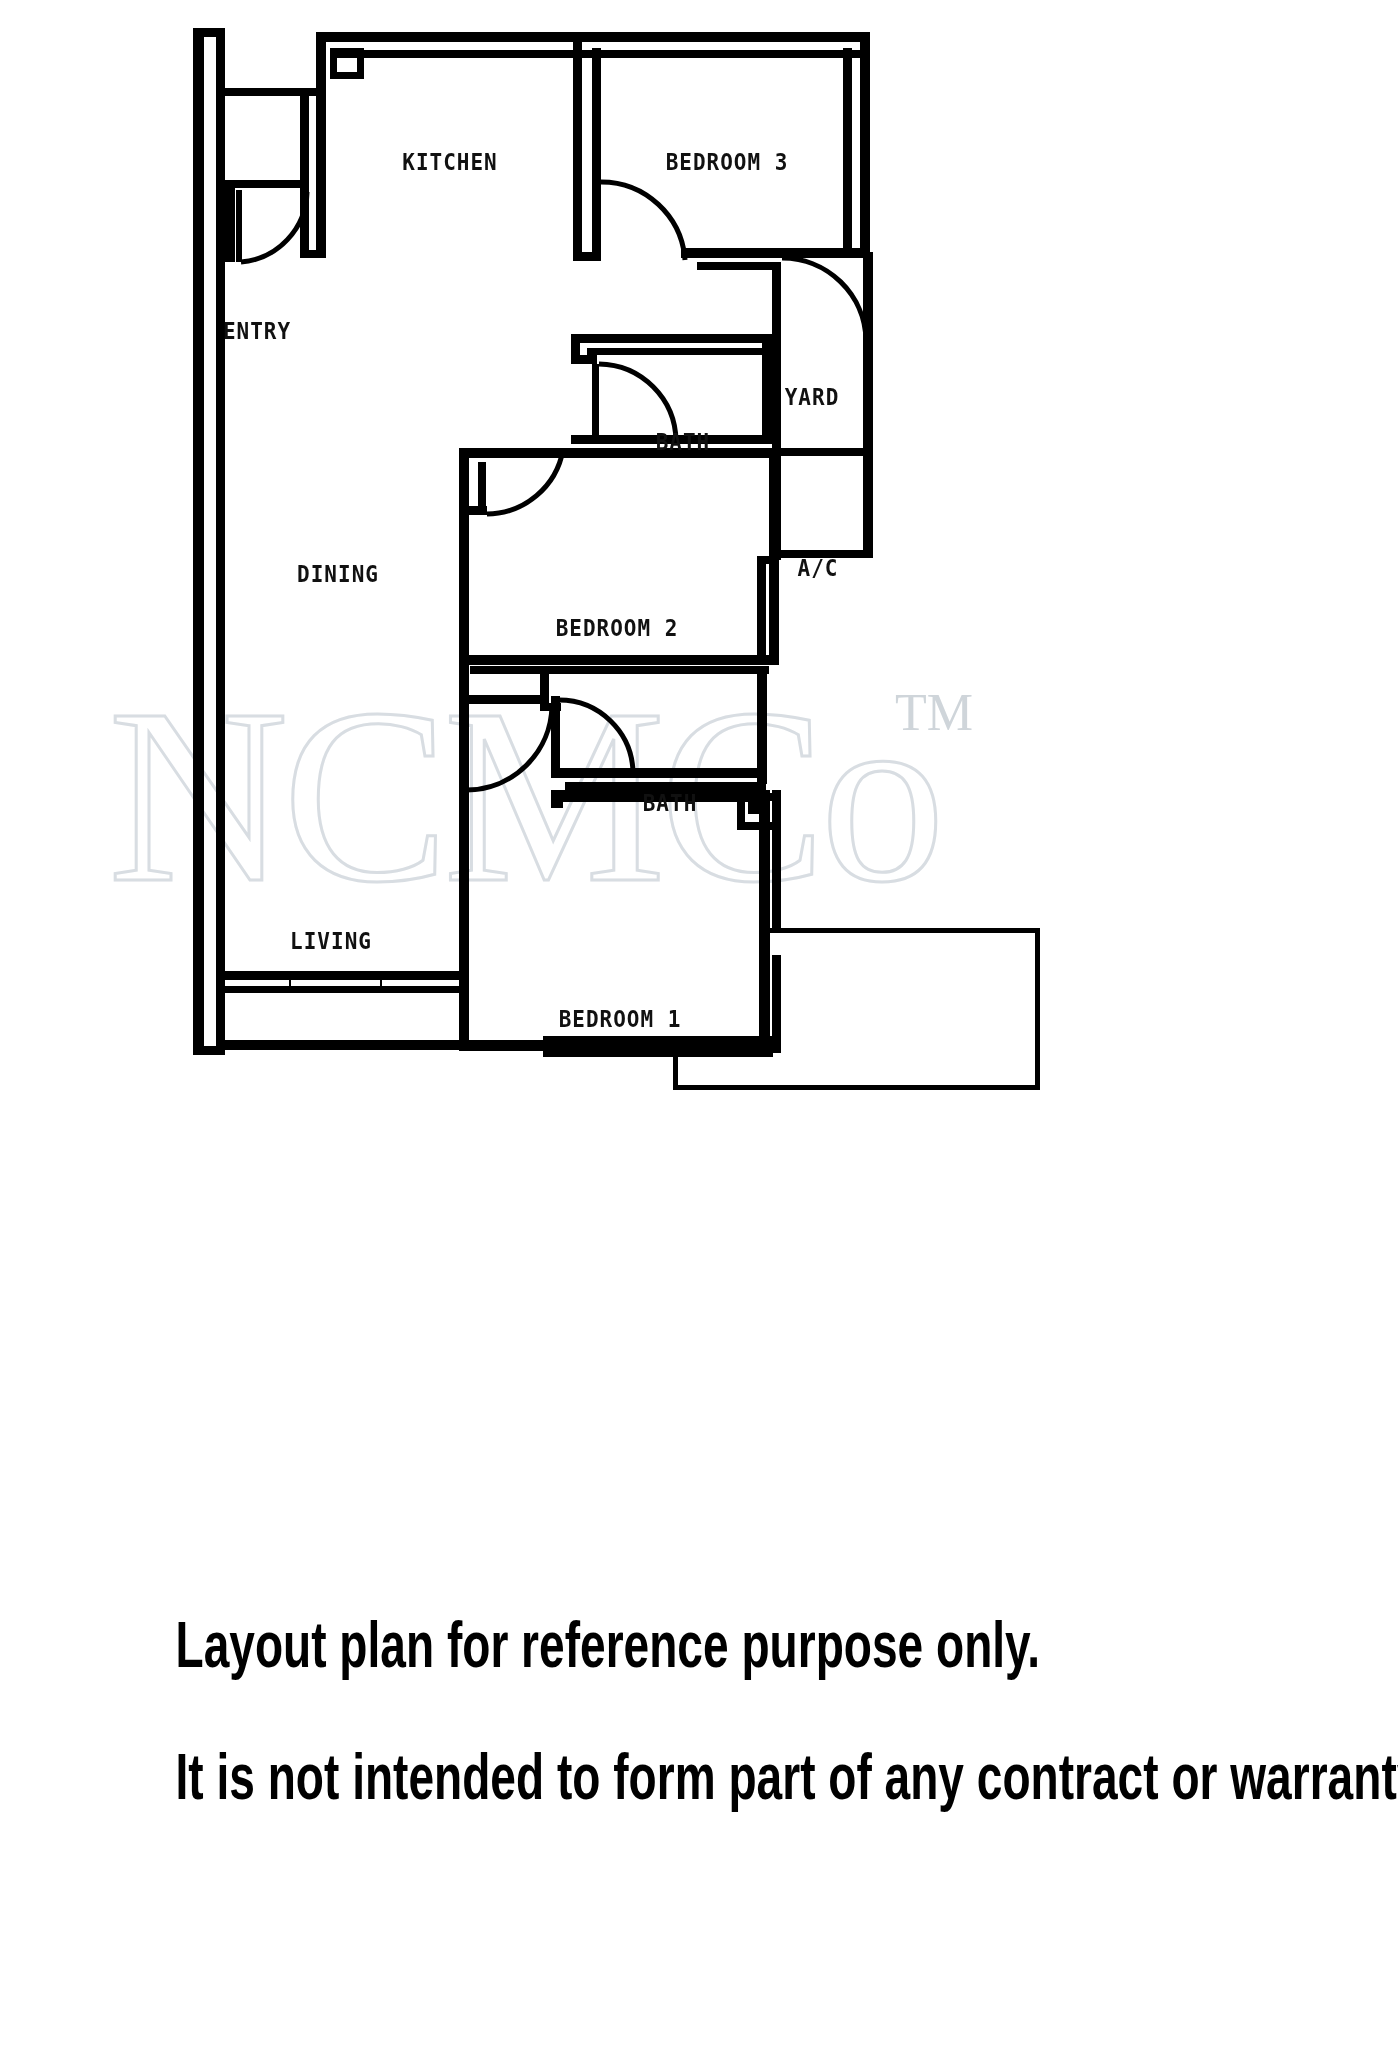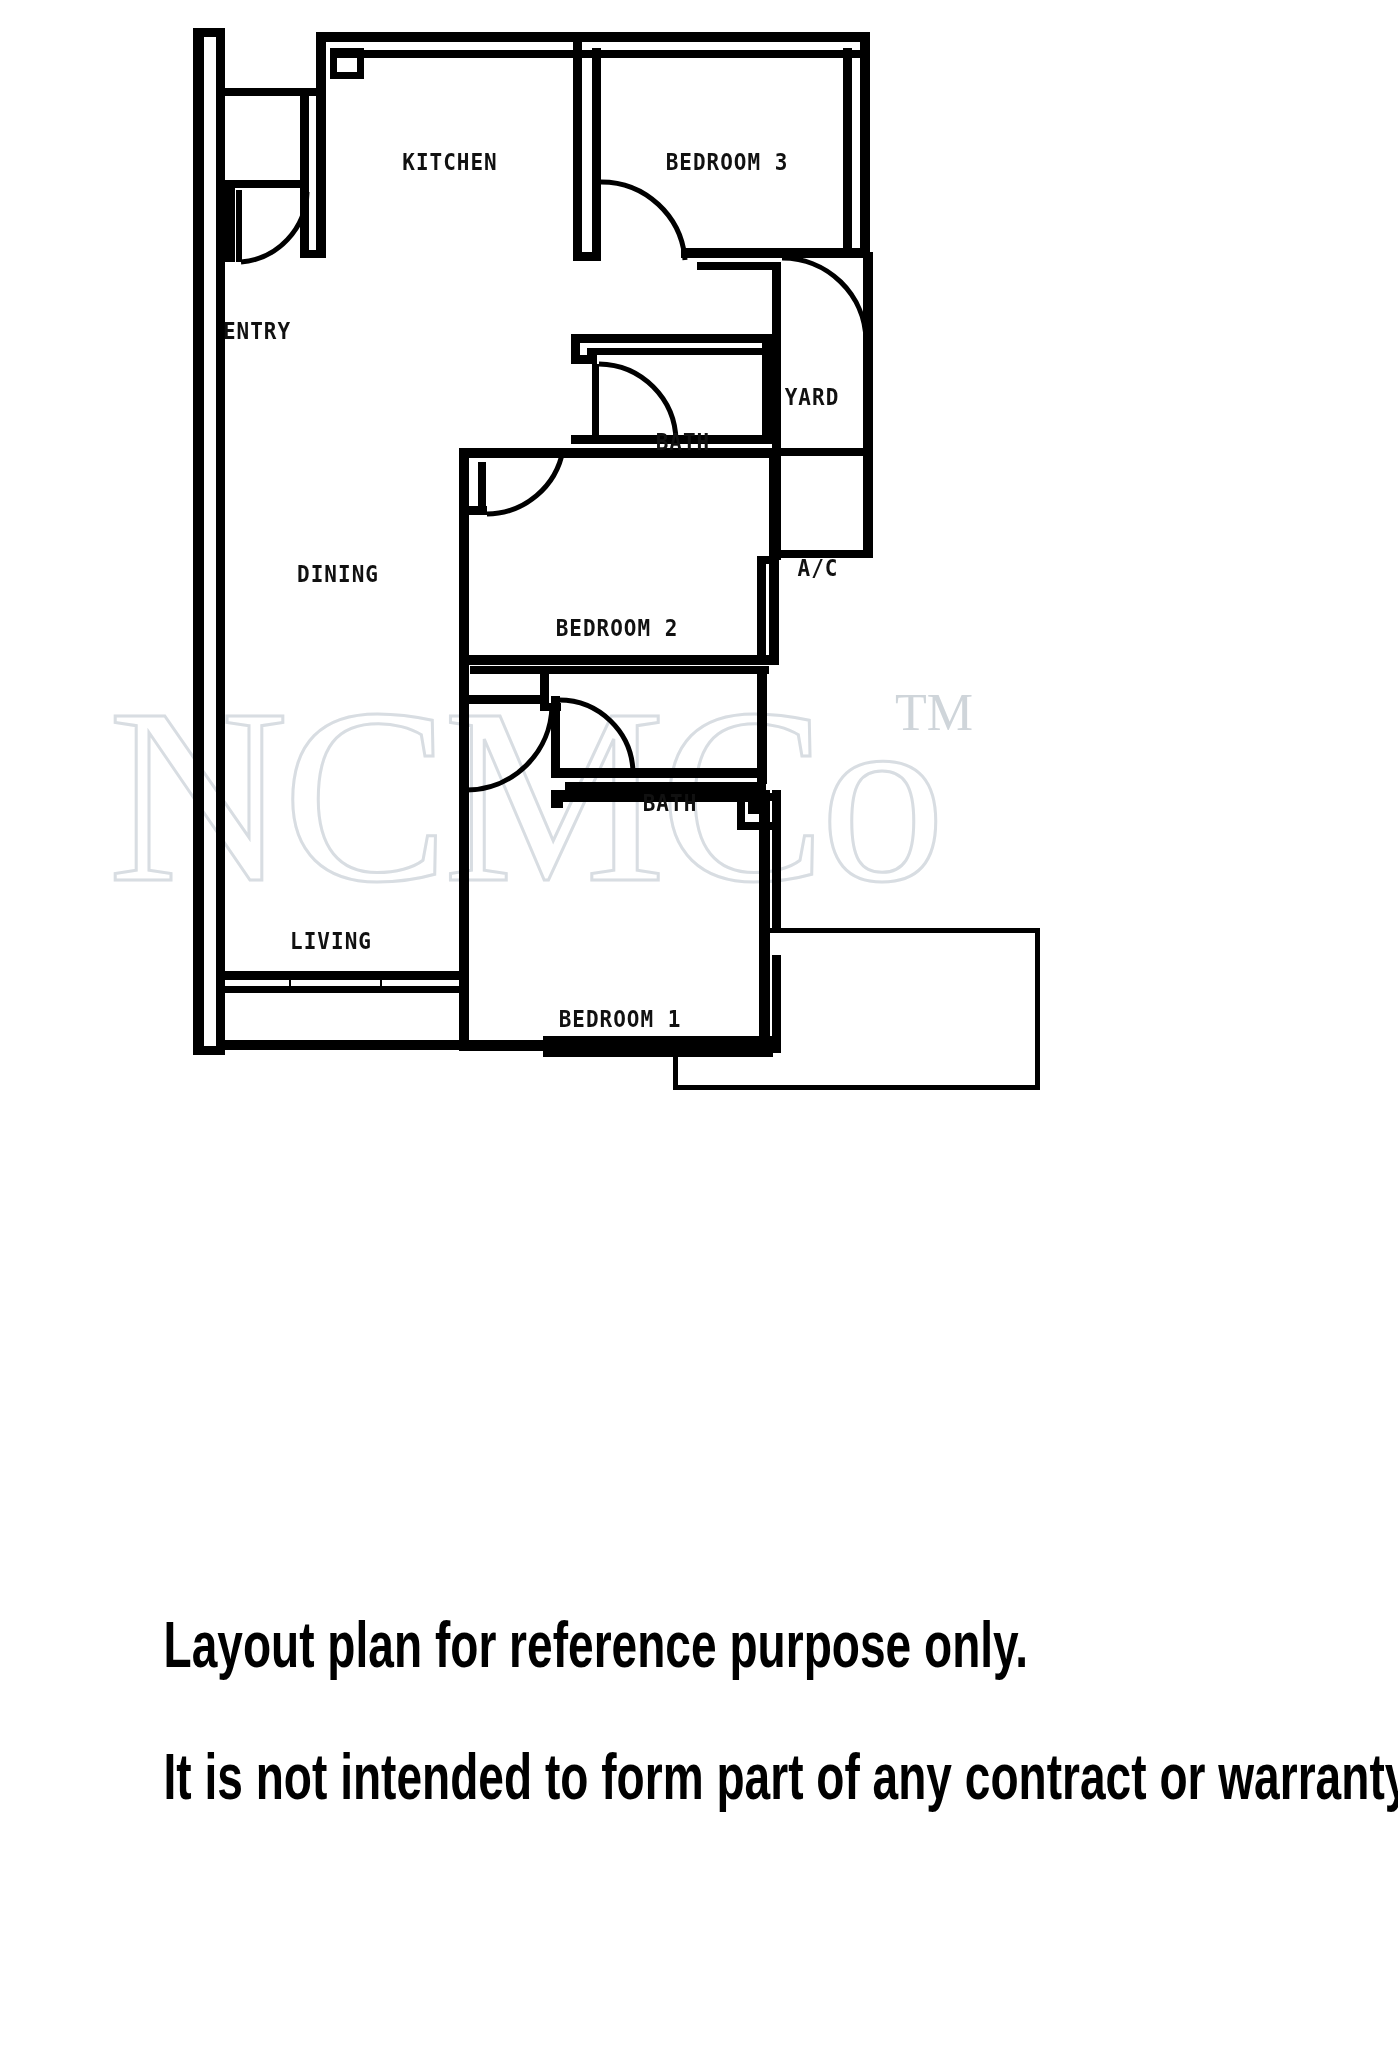--- a/index.html
+++ b/index.html
@@ -51,21 +51,21 @@
     stroke-width: 3;
     letter-spacing: -6px;
   }
   .wm-tm {
     font-family: "Liberation Serif", serif;
     font-size: 52px;
     fill: #cfd5da;
   }
   #caption {
     position: absolute;
-    left: 0;
+    left: 12px;
     top: 1430px;
     width: 1168px;
     height: 618px;
     text-decoration: underline;
   }
   .cap-line {
     position: absolute;
     width: 100%;
     text-align: center;
     font-family: "Liberation Sans Narrow", "Liberation Sans", sans-serif;

